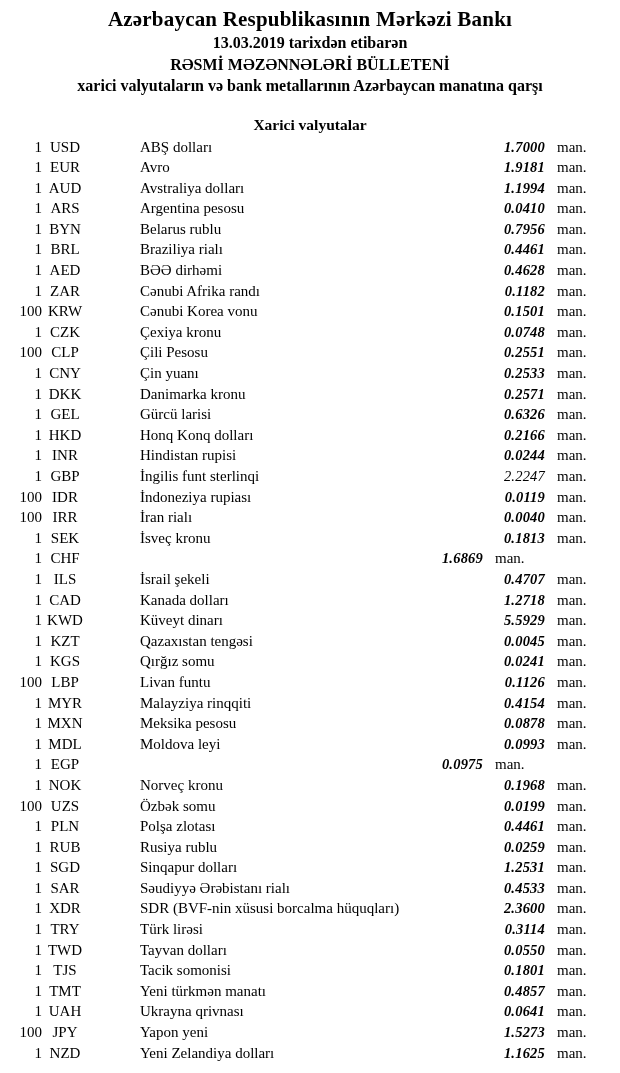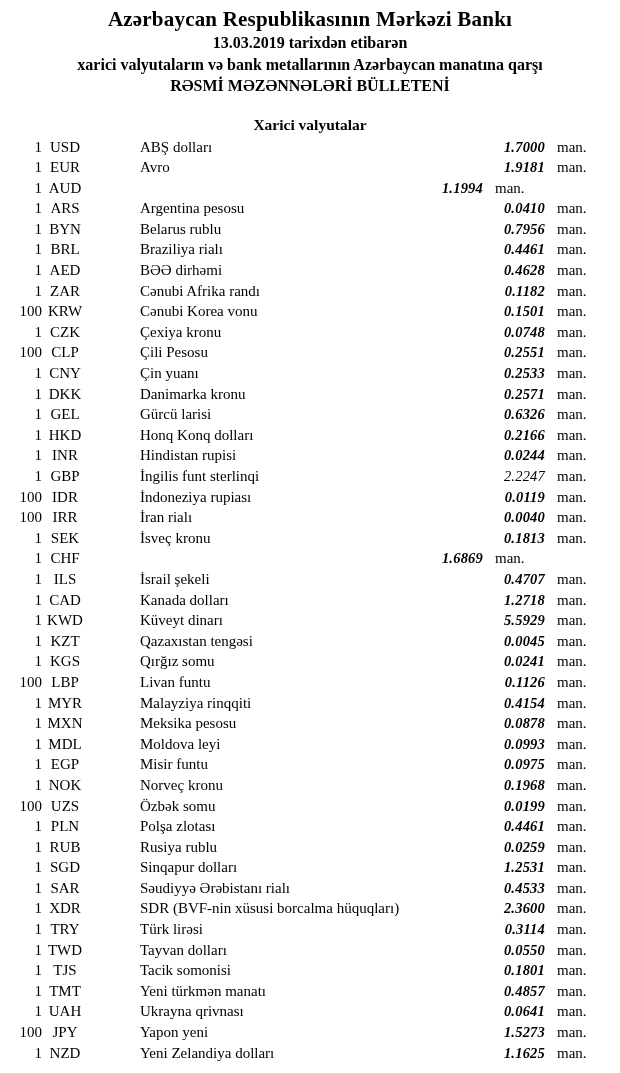--- a/index.html
+++ b/index.html
@@ -72,22 +72,22 @@
   .unit {
     padding-left: 12px;
   }
 </style>
 </head>
 <body>
 
 <div class="doc-header">
   <div class="doc-title">Azərbaycan Respublikasının Mərkəzi Bankı</div>
   <div class="doc-line">13.03.2019 tarixdən etibarən</div>
+  <div class="doc-line">RƏSMİ MƏZƏNNƏLƏRİ BÜLLETENİ</div>
   <div class="doc-line">xarici valyutaların və bank metallarının Azərbaycan manatına qarşı</div>
-  <div class="doc-line">RƏSMİ MƏZƏNNƏLƏRİ BÜLLETENİ</div>
 </div>
 
 <div class="section-title">Xarici valyutalar</div>
 
 <div class="rates-table" id="rates-table">
   <div class="row">
     <span class="qty">1</span>
     <span class="code">USD</span>
     <span class="name">ABŞ dolları</span>
     <span class="rate">1.7000</span>
@@ -98,20 +98,21 @@
     <span class="qty">1</span>
     <span class="code">EUR</span>
     <span class="name">Avro</span>
     <span class="rate">1.9181</span>
     <span class="unit">man.</span>
   </div>
 
   <div class="row">
     <span class="qty">1</span>
     <span class="code">AUD</span>
+    <span class="name">Avstraliya dolları</span>
     <span class="rate">1.1994</span>
     <span class="unit">man.</span>
   </div>
 
   <div class="row">
     <span class="qty">1</span>
     <span class="code">ARS</span>
     <span class="name">Argentina pesosu</span>
     <span class="rate">0.0410</span>
     <span class="unit">man.</span>
@@ -320,21 +321,20 @@
     <span class="qty">1</span>
     <span class="code">MDL</span>
     <span class="name">Moldova leyi</span>
     <span class="rate">0.0993</span>
     <span class="unit">man.</span>
   </div>
 
   <div class="row">
     <span class="qty">1</span>
     <span class="code">EGP</span>
-    <span class="name">Misir funtu</span>
     <span class="rate">0.0975</span>
     <span class="unit">man.</span>
   </div>
 
   <div class="row">
     <span class="qty">1</span>
     <span class="code">NOK</span>
     <span class="name">Norveç kronu</span>
     <span class="rate">0.1968</span>
     <span class="unit">man.</span>

